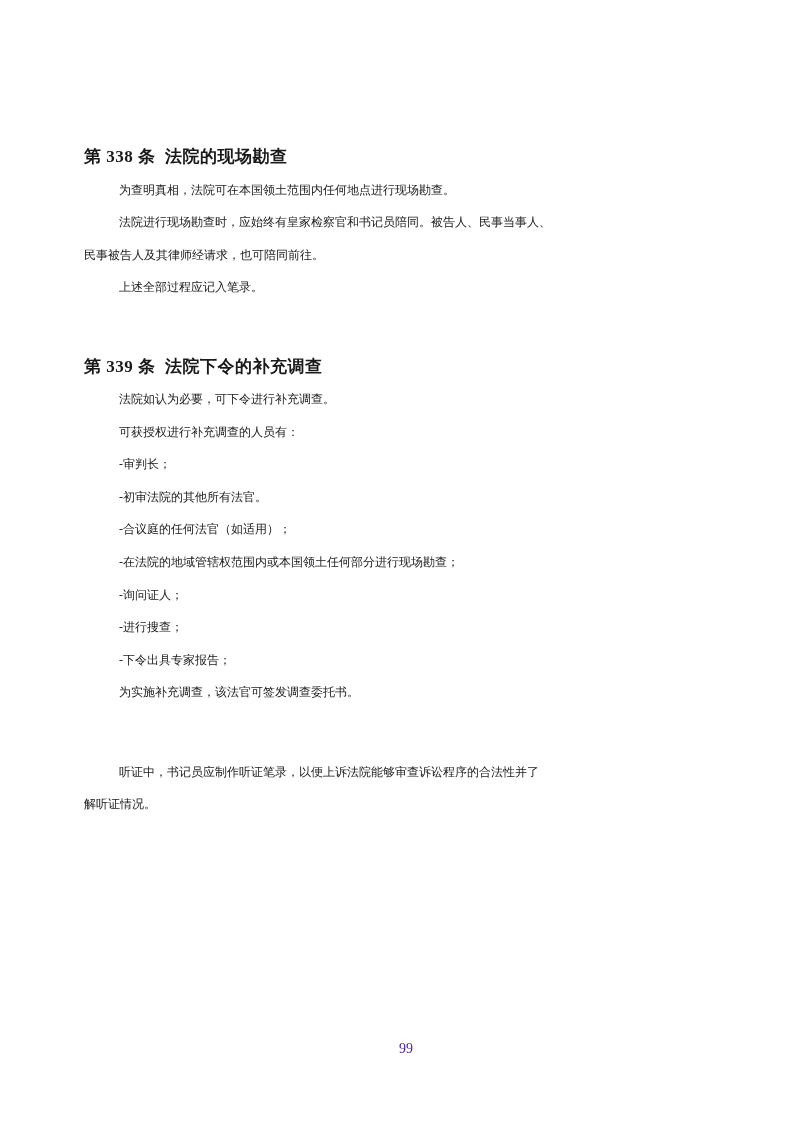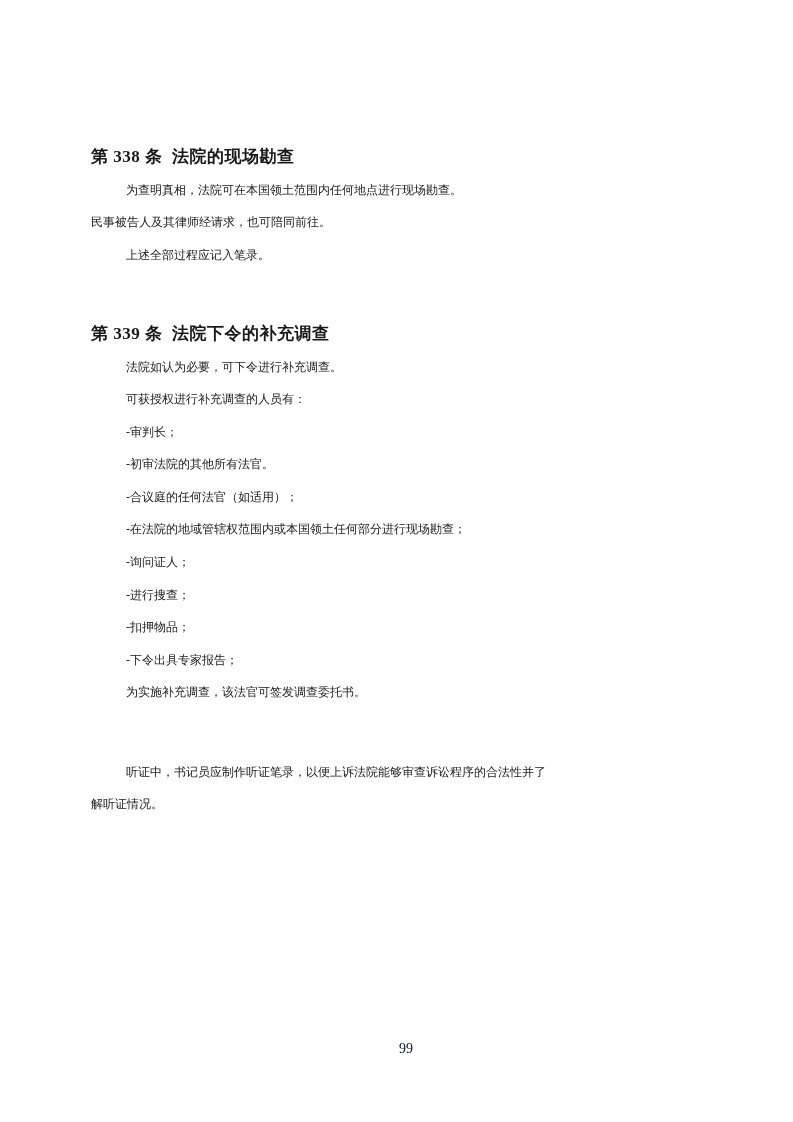--- a/index.html
+++ b/index.html
@@ -11,21 +11,21 @@
     position: relative;
     width: 793px;
     height: 1122px;
     background: #ffffff;
     overflow: hidden;
     font-family: "Liberation Serif", "DejaVu Serif", serif;
     color: #1a1a1a;
   }
   .content {
     position: absolute;
-    left: 91px;
+    left: 84px;
     top: 141px;
     width: 616px;
   }
   .section + .section {
     margin-top: 47px; 
   }
   .line {
     height: 32.55px;
     line-height: 32.55px;
     font-size: 12px;
@@ -42,45 +42,45 @@
   }
   .page-number {
     position: absolute;
     top: 1041px;
     left: 98px;
     width: 616px;
     height: 16px;
     line-height: 16px;
     text-align: center;
     font-size: 14px;
-    color: #0f172a;
+    color: #4c1d95;
   }
 </style>
 </head>
 <body>
 
 <div class="page">
   <div class="content" id="content">
       <div class="section">
         <div class="line heading">第 338 条  法院的现场勘查</div>
         <div class="line indent">为查明真相，法院可在本国领土范围内任何地点进行现场勘查。</div>
+        <div class="line indent">法院进行现场勘查时，应始终有皇家检察官和书记员陪同。被告人、民事当事人、</div>
         <div class="line">民事被告人及其律师经请求，也可陪同前往。</div>
         <div class="line indent">上述全部过程应记入笔录。</div>
       </div>
       <div class="section">
         <div class="line heading">第 339 条  法院下令的补充调查</div>
         <div class="line indent">法院如认为必要，可下令进行补充调查。</div>
         <div class="line indent">可获授权进行补充调查的人员有：</div>
         <div class="line indent">-审判长；</div>
         <div class="line indent">-初审法院的其他所有法官。</div>
         <div class="line indent">-合议庭的任何法官（如适用）；</div>
         <div class="line indent">-在法院的地域管辖权范围内或本国领土任何部分进行现场勘查；</div>
         <div class="line indent">-询问证人；</div>
         <div class="line indent">-进行搜查；</div>
-        <div class="line indent">-扣押物品；</div>
         <div class="line indent">-下令出具专家报告；</div>
         <div class="line indent">为实施补充调查，该法官可签发调查委托书。</div>
       </div>
       <div class="section">
         <div class="line indent">听证中，书记员应制作听证笔录，以便上诉法院能够审查诉讼程序的合法性并了</div>
         <div class="line">解听证情况。</div>
       </div>
     </div>
   <div class="page-number">99</div>
 </div>

